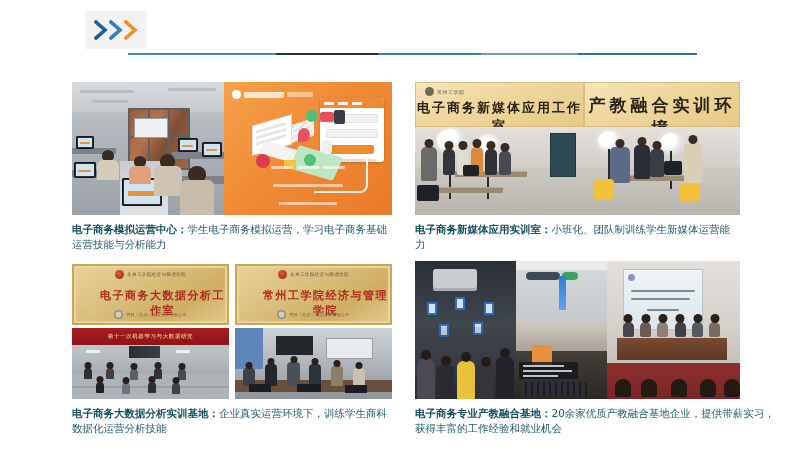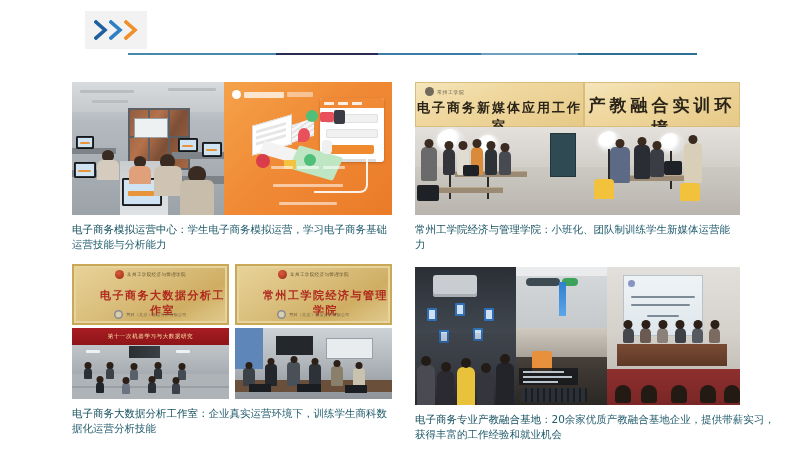--- a/index.html
+++ b/index.html
@@ -39,29 +39,29 @@
 
   
   .fig{position:absolute;}
   .fig .frame{overflow:hidden;background:#ddd;display:flex;}
   .cap{
     margin-top:7px;
     font-size:10.5px;line-height:1.45;
     color:#1f5a6b;
     font-family:"DejaVu Sans","Liberation Sans",sans-serif;
   }
-  .cap b{font-weight:normal;color:#14505f;}
+  .cap b{font-weight:bold;color:#14505f;}
 
   #fig1{left:72px;top:82px;width:320px;}
   #fig1 .frame{width:320px;height:133px;}
   #fig2{left:415px;top:82px;width:325px;}
   #fig2 .frame{width:325px;height:133px;}
   #fig3{left:72px;top:264px;width:320px;}
   #fig3 .frame{width:320px;height:135px;}
-  #fig4{left:415px;top:267px;width:366px;}
+  #fig4{left:415px;top:261px;width:366px;}
   #fig4 .frame{width:325px;height:138px;}
 
   
   .ph{position:relative;overflow:hidden;}
 
   
   .lab{
     width:152px;height:133px;
     background:
       linear-gradient(180deg,#cfd3d6 0%,#c3c8cc 18%,#b4babf 30%,#9ba2a8 100%);
@@ -399,21 +399,21 @@
           <div class="per" style="left:50px;top:18px;width:16px;height:34px;background:#2a2d33;"></div>
           <div class="per" style="left:66px;top:22px;width:14px;height:28px;background:#3a3d44;"></div>
           <div class="per" style="left:100px;top:16px;width:18px;height:40px;background:#d9cfb8;"></div>
           <div class="chair" style="left:10px;top:52px;width:20px;height:20px;"></div>
           <div class="chair" style="left:96px;top:56px;width:20px;height:18px;"></div>
         </div>
       </div>
 
     </div>
     <div class="cap">
-      <b>常州工学院经济与管理学院：</b><span>小班化、团队制训练学生新媒体运营能力</span>
+      <b>电子商务新媒体应用实训室：</b><span>小班化、团队制训练学生新媒体运营能力</span>
     </div>
   </div>
 
   <div class="fig" id="fig3">
     <div class="frame" style="gap:6px;background:#fff;">
 
       <div style="flex:1;display:flex;flex-direction:column;gap:3px;">
         <div class="plaque">
           <div class="top">
             <span class="em"></span>
@@ -471,21 +471,21 @@
           <div class="stu" style="left:96px;top:38px;width:12px;height:20px;background:#8a7f6a;"></div>
           <div class="stu" style="left:118px;top:40px;width:12px;height:18px;background:#c9c2ae;"></div>
           <div style="position:absolute;left:14px;top:56px;width:22px;height:8px;background:#1a1d21;"></div>
           <div style="position:absolute;left:62px;top:56px;width:24px;height:8px;background:#1a1d21;"></div>
           <div style="position:absolute;left:110px;top:57px;width:22px;height:8px;background:#1a1d21;"></div>
         </div>
       </div>
 
     </div>
     <div class="cap">
-      <b>电子商务大数据分析工作室：</b><span>企业真实运营环境下，训练学生商科数据化运营分析技能</span>
+      <b>电子商务大数据分析实训基地：</b><span>企业真实运营环境下，训练学生商科数据化运营分析技能</span>
     </div>
   </div>
 
   <div class="fig" id="fig4">
     <div class="frame">
       <div class="f4">
 
         <div class="c1">
           <div class="ac"></div>
           <div class="sgn" style="left:12%;top:30%;"></div>

